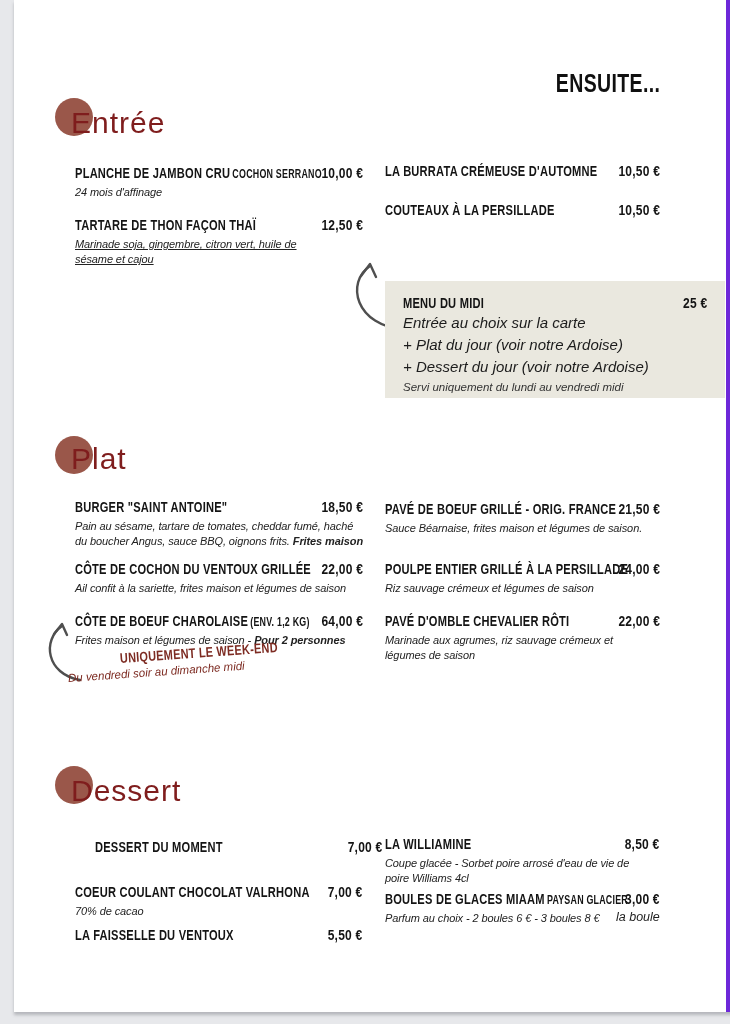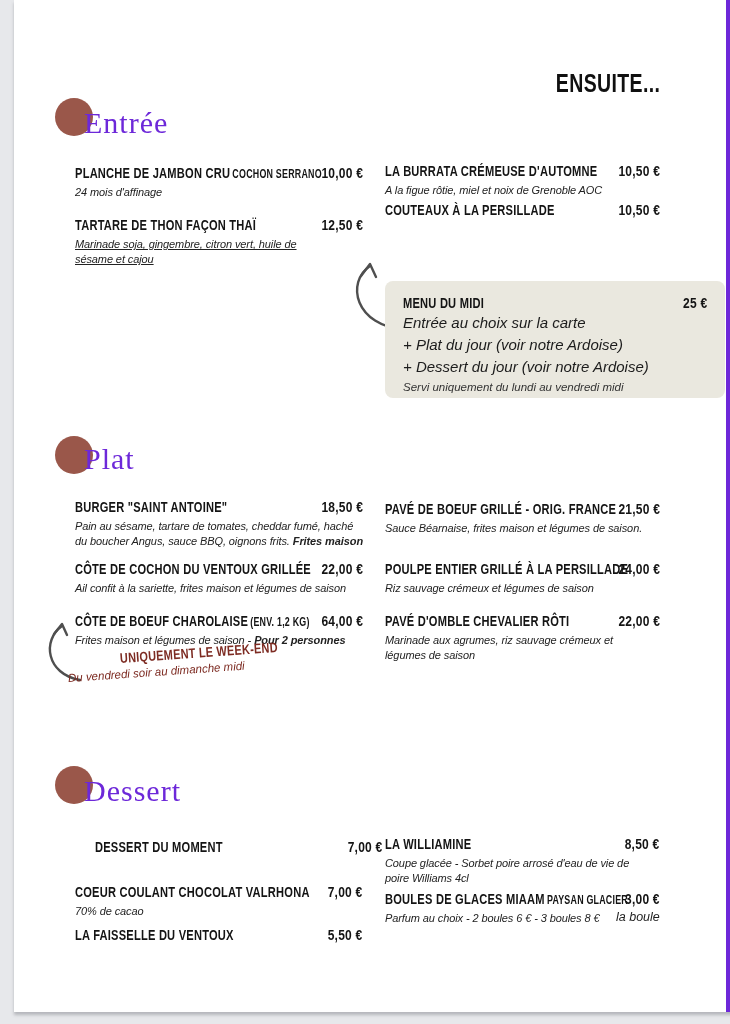--- a/index.html
+++ b/index.html
@@ -11,22 +11,22 @@
   }
   .page{
     position:absolute;left:14px;top:0;width:712px;height:1012px;
     background:#ffffff;
     border-right:7px solid #6d28d9;
     box-shadow:0 3px 3px rgba(90,92,100,.35);
   }
   
   .dot{position:absolute;width:38px;height:38px;border-radius:50%;background:#9a574a;}
   .sec-title{
-    position:absolute;font-family:Liberation Serif, serif;font-weight:400;
-    font-size:30px;color:#6d28d9;letter-spacing:1px;margin-left:13px;
+    position:absolute;font-family:Liberation Sans, sans-serif;font-weight:400;
+    font-size:30px;color:#7f1d1d;letter-spacing:1px;
   }
   
   .item{position:absolute;}
   .t-row{position:relative;height:17px;}
   .t-name{
     display:inline-block;transform:scaleX(.74);transform-origin:0 60%;
     white-space:nowrap;font-weight:700;font-size:15px;letter-spacing:.3px;color:#141414;
   }
   .t-name .small{font-size:12px;margin-left:3px;}
   .t-price{
@@ -45,21 +45,21 @@
   .desc strong{font-weight:700;}
   
   .ensuite{
     position:absolute;top:68px;right:66px;
     transform:scaleX(.75);transform-origin:100% 50%;
     font-weight:700;font-size:26px;letter-spacing:.5px;color:#101010;white-space:nowrap;
   }
   
   .midi-box{
     position:absolute;left:371px;top:281px;width:340px;height:117px;
-    background:#eae8df;border-radius:8px;box-sizing:border-box;
+    background:#eae8df;border-radius:0;box-sizing:border-box;
     padding:13px 18px 0 18px;
   }
   .midi-head{position:relative;height:18px;}
   .midi-line{font-style:italic;font-size:15px;line-height:22px;color:#1c1c1c;}
   .midi-note{font-style:italic;font-size:11.5px;color:#333;margin-top:3px;}
   
   .wk-title{
     position:absolute;transform:rotate(-4deg) scaleX(.78);transform-origin:0 50%;
     font-weight:700;font-size:14px;letter-spacing:.3px;color:#7d2b22;white-space:nowrap;
   }
@@ -94,21 +94,20 @@
       <span class="t-price">12,50 €</span>
     </div>
     <div class="desc" style="max-width:243px;text-decoration:underline;">Marinade soja, gingembre, citron vert, huile de sésame et cajou</div>
   </div>
 
   <div class="item" style="left:371px;top:162px;width:275px;">
     <div class="t-row">
       <span class="t-name">LA BURRATA CRÉMEUSE D'AUTOMNE</span>
       <span class="t-price">10,50 €</span>
     </div>
-    <div class="desc">A la figue rôtie, miel et noix de Grenoble AOC</div>
   </div>
 
   <div class="item" style="left:371px;top:201px;width:275px;">
     <div class="t-row">
       <span class="t-name">COUTEAUX À LA PERSILLADE</span>
       <span class="t-price">10,50 €</span>
     </div>
   </div>
 
   <svg class="arrow-svg" style="left:326px;top:256px;" width="72" height="80" viewBox="0 0 72 80">

